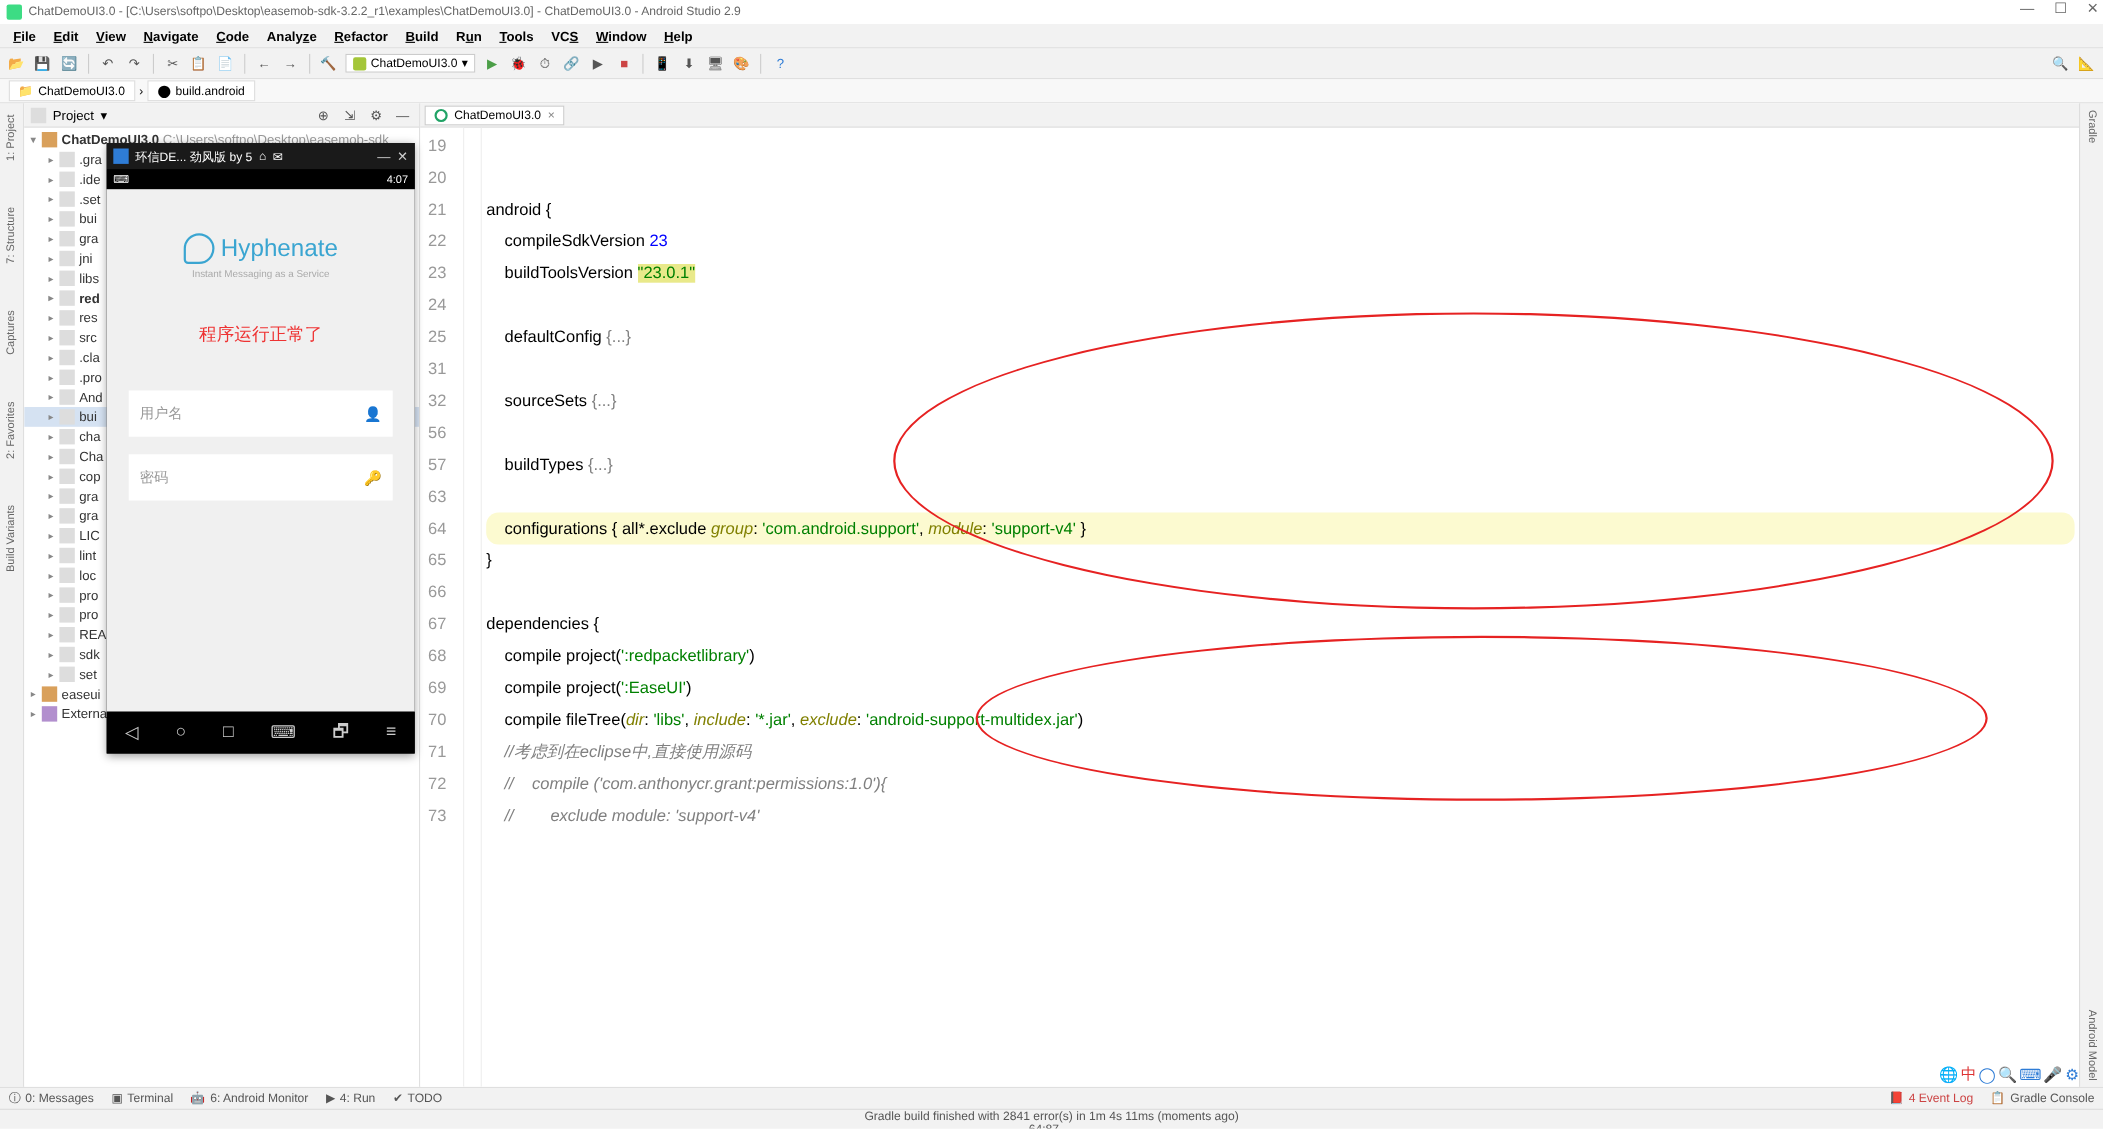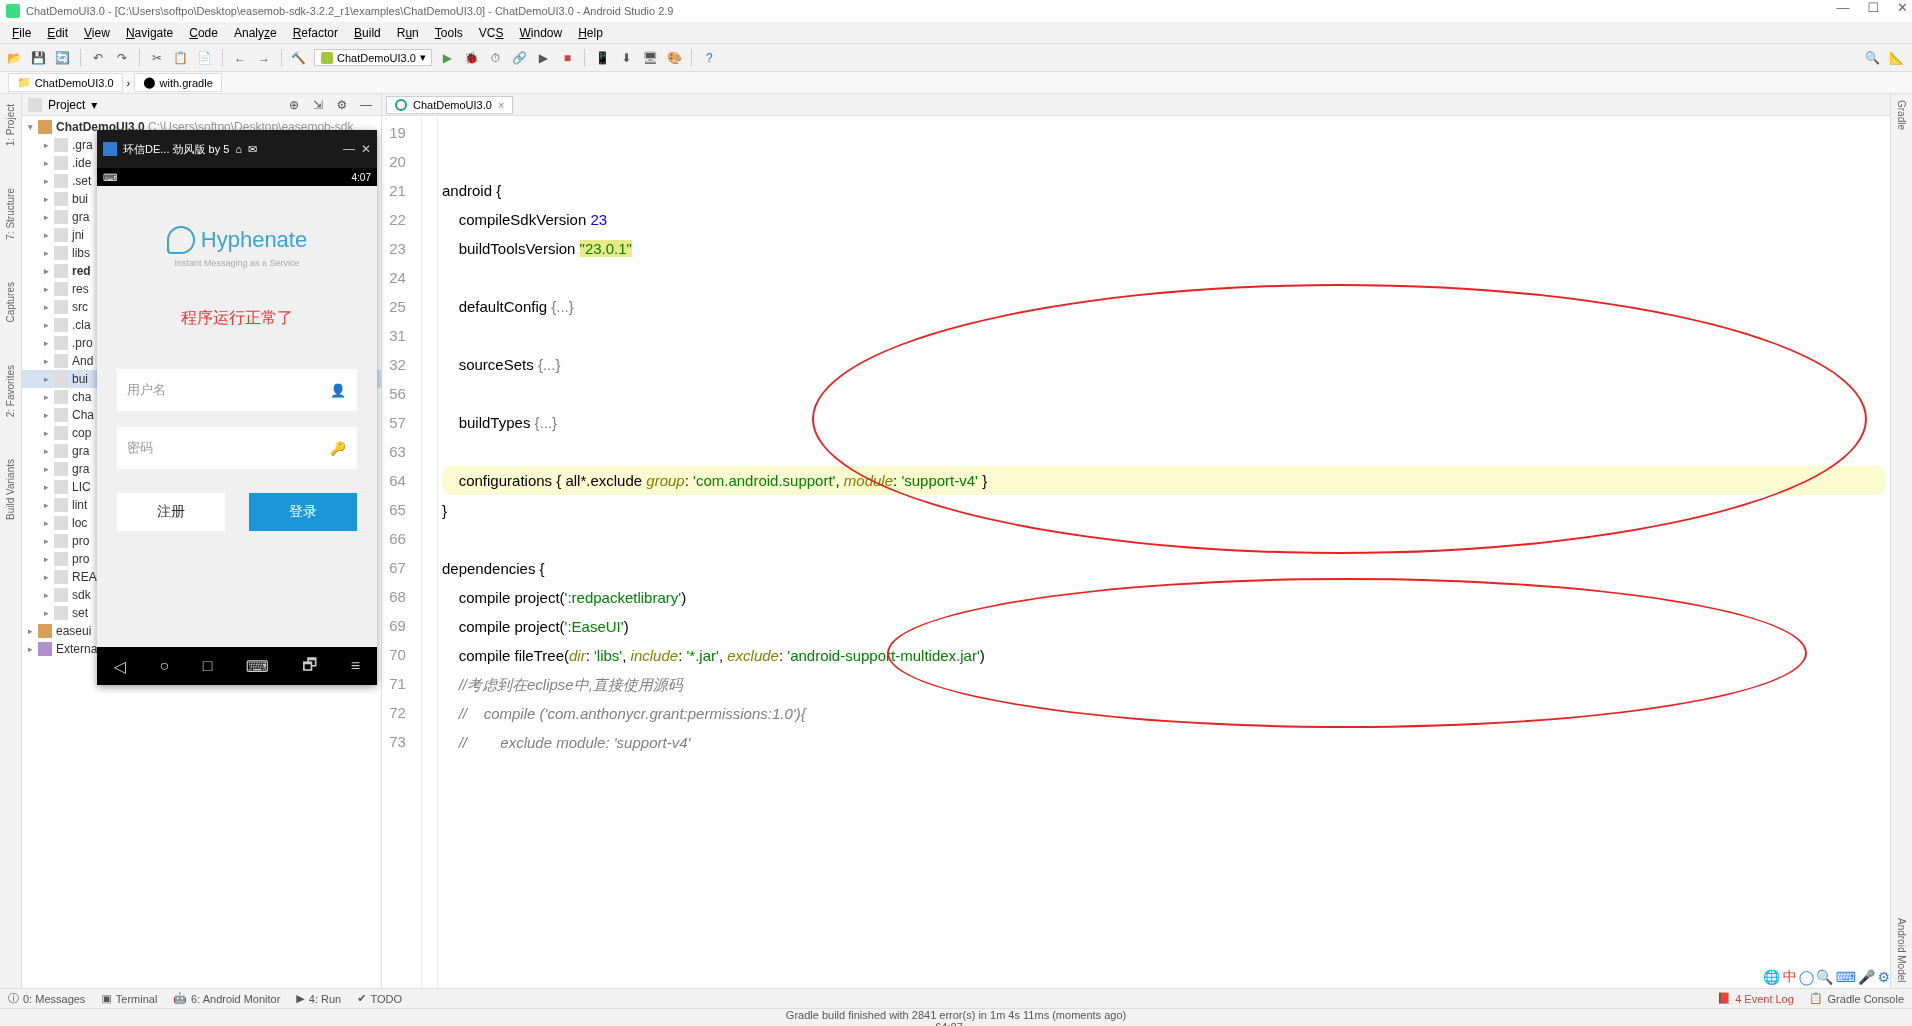--- a/index.html
+++ b/index.html
@@ -1,21 +1,21 @@
 <!DOCTYPE html>
 <html><head>
 <meta charset="utf-8">
 <style>
 * { margin: 0; padding: 0; box-sizing: border-box; font-family: "Segoe UI", Tahoma, sans-serif; }
 body { background: #f0f0f0; width: 1912px; height: 1026px; overflow: hidden; position: relative; font-size: 12px; }
 .titlebar { height: 22px; background: #fff; display: flex; align-items: center; padding: 0 6px; color: #666; font-size: 11px; }
 .titlebar-icon { width: 14px; height: 14px; background: #3ddc84; border-radius: 2px; margin-right: 6px; }
 .winctl { position: absolute; right: 4px; top: 0; display: flex; gap: 18px; color: #666; font-size: 13px; }
 .menubar { height: 22px; background: #f2f2f2; display: flex; align-items: center; padding: 0 6px; font-size: 12px; gap: 4px; border-bottom: 1px solid #ddd; }
-.menubar span { padding: 2px 6px; cursor: default; }
+.menubar span { padding: 2px 6px; cursor: default; font-weight: bold; }
 .menubar span u { text-decoration: underline; }
 .toolbar { height: 28px; background: #f2f2f2; display: flex; align-items: center; padding: 0 6px; gap: 6px; border-bottom: 1px solid #ddd; }
 .tbtn { width: 18px; height: 18px; display: flex; align-items: center; justify-content: center; color: #555; font-size: 12px; }
 .sep { width: 1px; height: 18px; background: #ccc; margin: 0 2px; }
 .configsel { border: 1px solid #ccc; background: #fff; padding: 1px 6px; font-size: 11px; display: flex; align-items: center; gap: 4px; }
 .configsel .android-ico { width: 12px; height: 12px; background: #a4c639; border-radius: 2px; }
 .breadcrumb { height: 22px; background: #f8f8f8; display: flex; align-items: center; padding: 0 8px; font-size: 11px; border-bottom: 1px solid #ddd; gap: 4px; }
 .breadcrumb .bc { padding: 2px 8px; border: 1px solid #ddd; background: #fff; display: flex; align-items: center; gap: 4px; }
 .main { display: flex; height: calc(1026px - 22px - 22px - 28px - 22px - 20px - 18px); }
 .leftrail { width: 22px; background: #f2f2f2; border-right: 1px solid #ddd; display: flex; flex-direction: column; align-items: center; padding-top: 4px; gap: 30px; }
@@ -49,21 +49,21 @@
 .code .linehl { background: #fcfad0; display: inline-block; width: 100%; border-radius: 11px; }
 .rightrail { width: 22px; background: #f2f2f2; border-left: 1px solid #ddd; display: flex; flex-direction: column; align-items: center; }
 .rightrail .tab { writing-mode: vertical-rl; font-size: 10px; color: #666; padding: 6px 2px; }
 .bottomtoolbar { height: 20px; background: #f2f2f2; border-top: 1px solid #ddd; display: flex; align-items: center; padding: 0 8px; gap: 16px; font-size: 11px; }
 .bottomtoolbar .bt { display: flex; align-items: center; gap: 4px; color: #555; }
 .bottomtoolbar .spacer { flex: 1; }
 .statusbar { height: 18px; background: #f2f2f2; border-top: 1px solid #ddd; display: flex; align-items: center; padding: 0 8px; font-size: 11px; color: #555; flex-direction: column; }
 .statusbar .spacer { flex: 1; }
 
 .emulator { position: absolute; left: 97px; top: 130px; width: 280px; height: 555px; background: #000; box-shadow: 0 2px 8px rgba(0,0,0,0.4); display: flex; flex-direction: column; }
-.emu-title { height: 38px; background: #1a1a1a; color: #fff; font-size: 11px; display: flex; align-items: center; padding: 0 6px; gap: 6px; }
+.emu-title { height: 24px; background: #1a1a1a; color: #fff; font-size: 11px; display: flex; align-items: center; padding: 0 6px; gap: 6px; }
 .emu-title .ei { width: 14px; height: 14px; background: #2e7cd6; }
 .emu-title .spacer { flex: 1; }
 .emu-title .wc { color: #ccc; font-size: 12px; }
 .emu-status { height: 18px; background: #000; color: #fff; font-size: 10px; display: flex; align-items: center; justify-content: space-between; padding: 0 6px; }
 .emu-content { flex: 1; background: #f0f0f0; display: flex; flex-direction: column; align-items: center; padding-top: 40px; }
 .emu-logo { color: #3aa5d1; font-size: 22px; font-weight: 300; display: flex; align-items: center; gap: 6px; margin-bottom: 4px; }
 .emu-logo .lico { width: 28px; height: 28px; border: 2px solid #3aa5d1; border-radius: 50% 50% 50% 4px; display: inline-block; }
 .emu-sub { color: #aaa; font-size: 9px; margin-bottom: 40px; }
 .emu-msg { color: #e33; font-size: 16px; margin-bottom: 40px; }
 .emu-input { width: 240px; height: 42px; background: #fff; margin-bottom: 16px; display: flex; align-items: center; padding: 0 10px; color: #999; font-size: 13px; }
@@ -143,21 +143,21 @@
   <div class="sep"></div>
   <span class="tbtn" style="color:#2e7cd6">?</span>
   <div style="flex:1"></div>
   <span class="tbtn">🔍</span>
   <span class="tbtn">📐</span>
 </div>
 
 <div class="breadcrumb">
   <span class="bc">📁 <span>ChatDemoUI3.0</span></span>
   <span>›</span>
-  <span class="bc">⬤ <span>with.gradle</span></span>
+  <span class="bc">⬤ <span>build.android</span></span>
 </div>
 
 <div class="main">
 
   <div class="leftrail">
     <div class="tab">1: Project</div>
     <div class="tab">7: Structure</div>
     <div class="tab">Captures</div>
     <div class="tab">2: Favorites</div>
     <div class="tab">Build Variants</div>
@@ -309,28 +309,20 @@
     <div class="emu-input">
       <span>用户名</span>
       <div class="spacer"></div>
       <span>👤</span>
     </div>
     <div class="emu-input">
       <span>密码</span>
       <div class="spacer"></div>
       <span>🔑</span>
     </div>
-    <div class="emu-btns">
-      <div class="emu-btn reg">
-          <span>注册</span>
-        </div>
-      <div class="emu-btn login">
-          <span>登录</span>
-        </div>
-    </div>
   </div>
   <div class="emu-nav">
     <span>◁</span>
     <span>○</span>
     <span>□</span>
     <span>⌨</span>
     <span>🗗</span>
     <span>≡</span>
   </div>
 </div>

